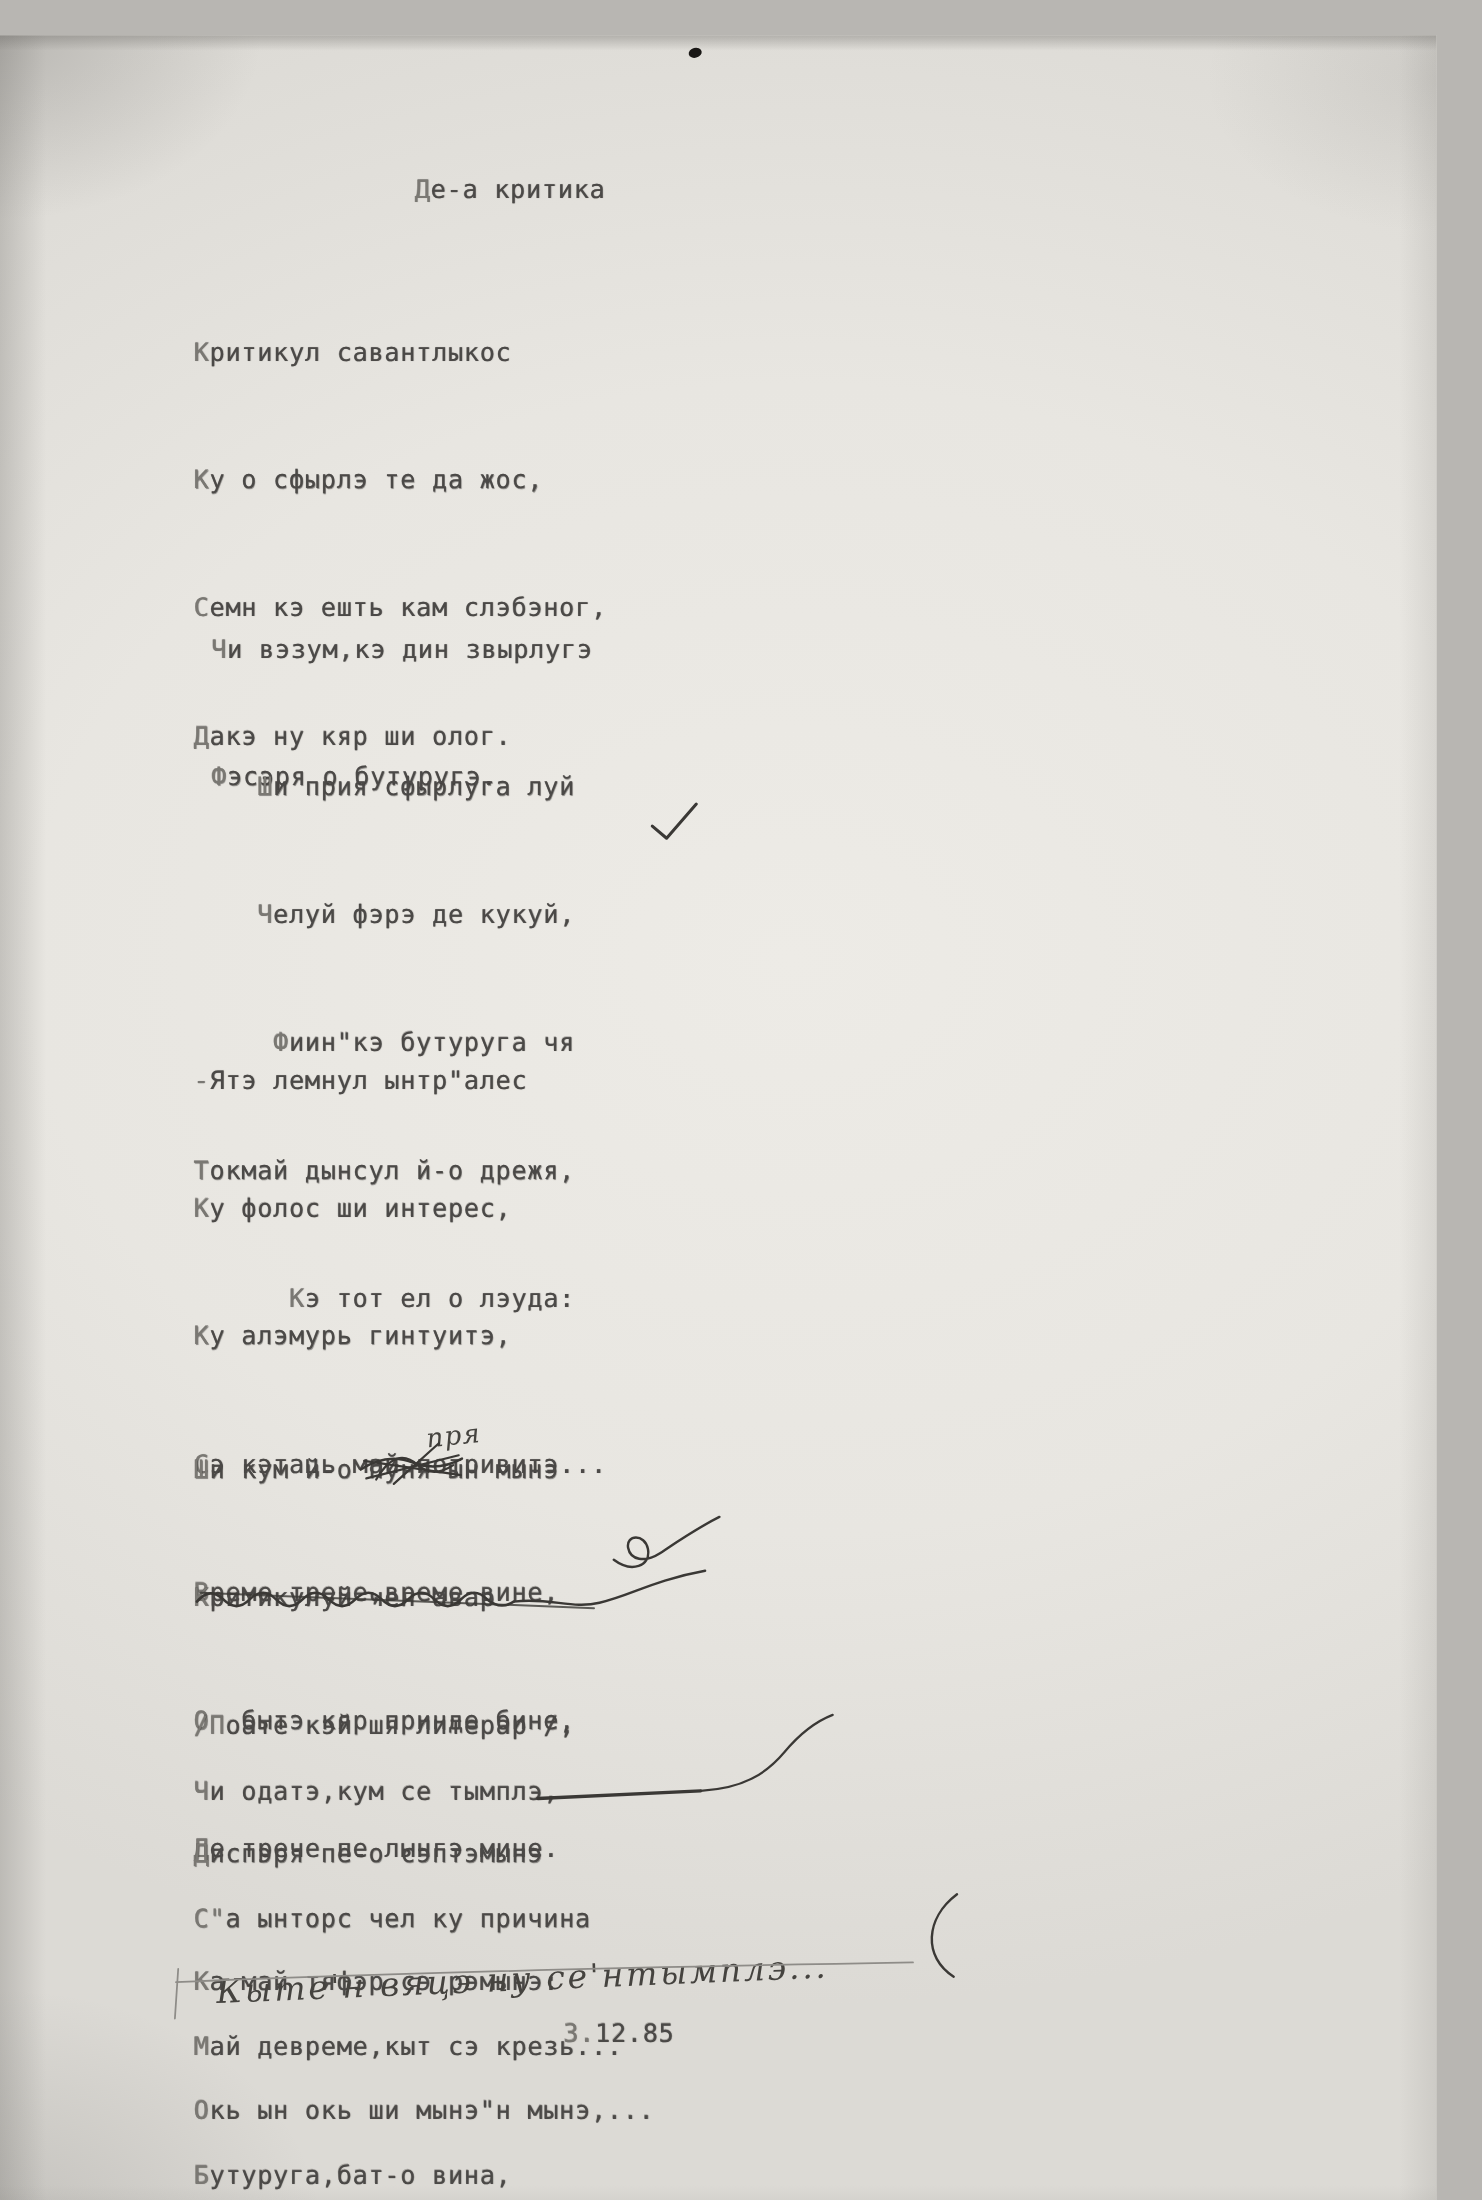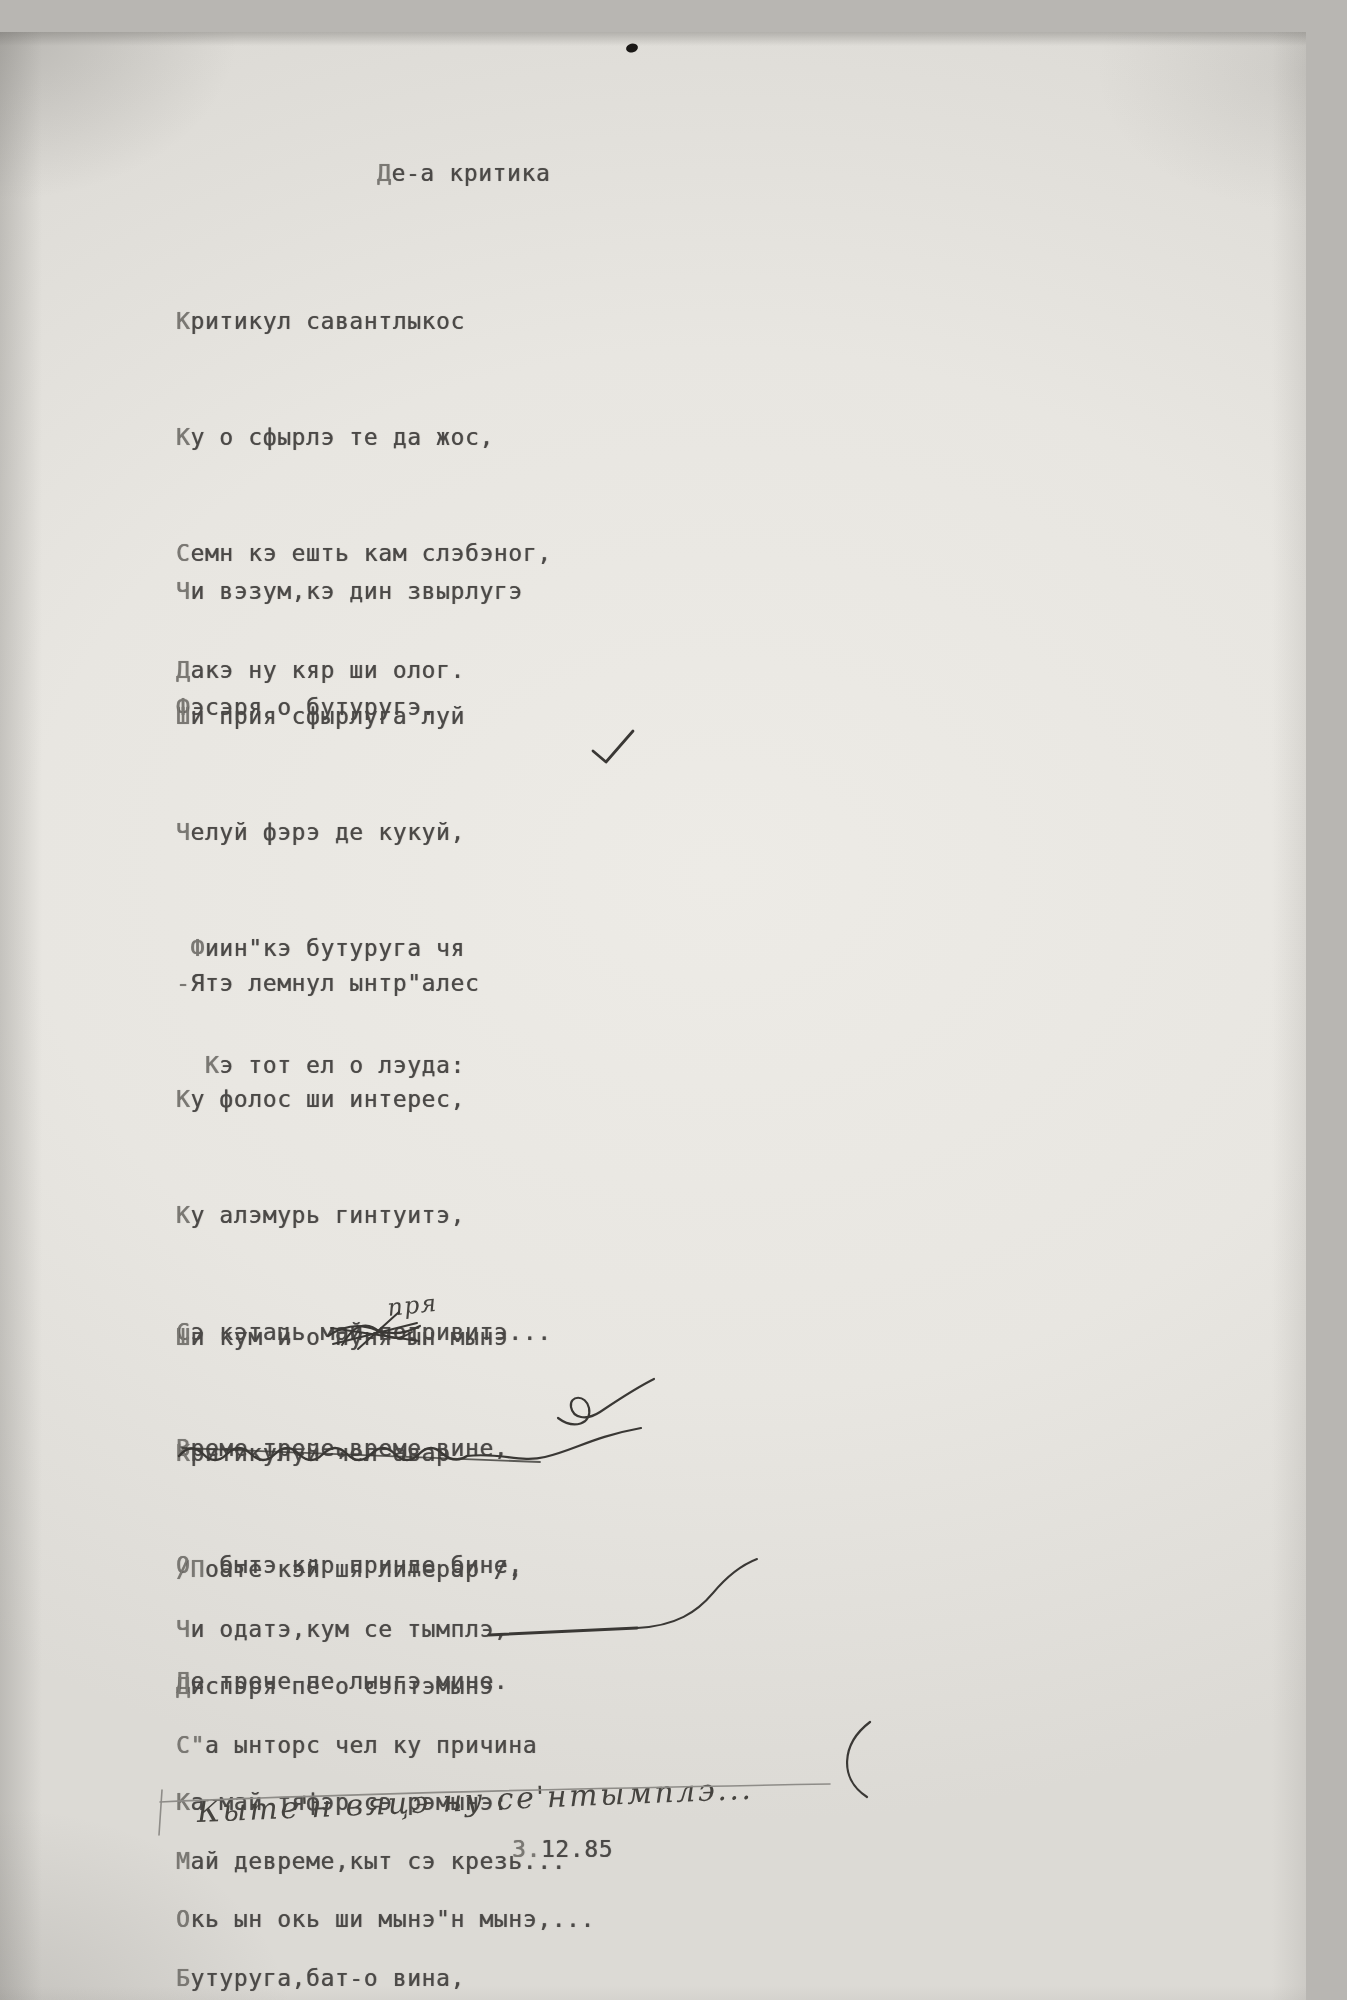--- a/index.html
+++ b/index.html
@@ -42,29 +42,30 @@
 
   <div class="typed line" style="top:122px;left:377px;">Де-а критика</div>
 
   <div class="typed" style="top:192px;left:176px;">
     <div class="line">Критикул савантлыкос</div>
     <div class="line">Ку о сфырлэ те да жос,</div>
     <div class="line">Семн кэ ешть кам слэбэног,</div>
     <div class="line">Дакэ ну кяр ши олог.</div>
   </div>
 
-  <div class="typed" style="top:462px;left:176px;">
+  <div class="typed" style="top:462px;left:192px;">
     <div class="line">Чи вэзум,кэ дин звырлугэ</div>
     <div class="line">Фэсэря о бутуругэ.</div>
   </div>
 
   <div class="typed" style="top:587px;left:176px;text-align:right;">
     <div class="line">Ши прия сфырлуга луй</div>
     <div class="line">Челуй фэрэ де кукуй,</div>
     <div class="line">Фиин"кэ бутуруга чя</div>
+    <div class="line">Токмай дынсул й-о дрежя,</div>
     <div class="line">Кэ тот ел о лэуда:</div>
   </div>
 
   <div class="typed" style="top:854px;left:176px;">
     <div class="line">-Ятэ лемнул ынтр"алес</div>
     <div class="line">Ку фолос ши интерес,</div>
     <div class="line">Ку алэмурь гинтуитэ,</div>
     <div class="line">Сэ кэтаць май потривитэ...</div>
     <div class="line">Време трече,време вине,</div>
     <div class="line">О  бытэ кяр принде бине,</div>

